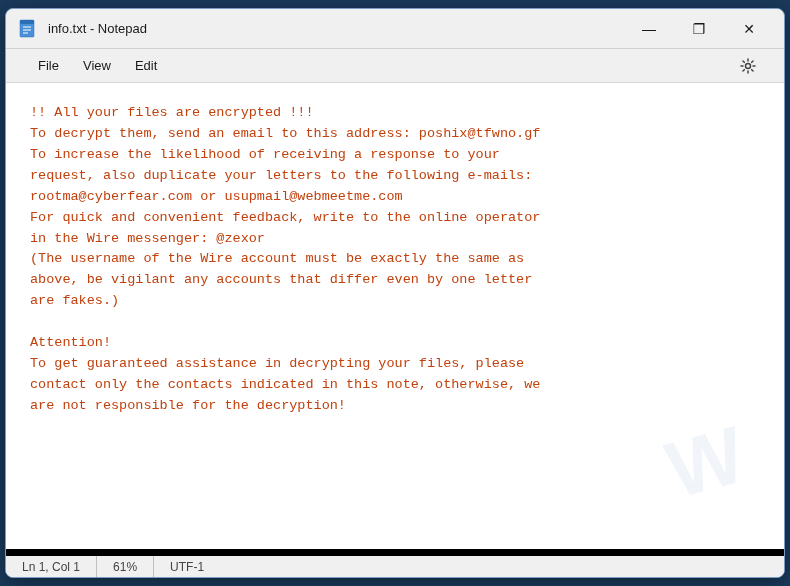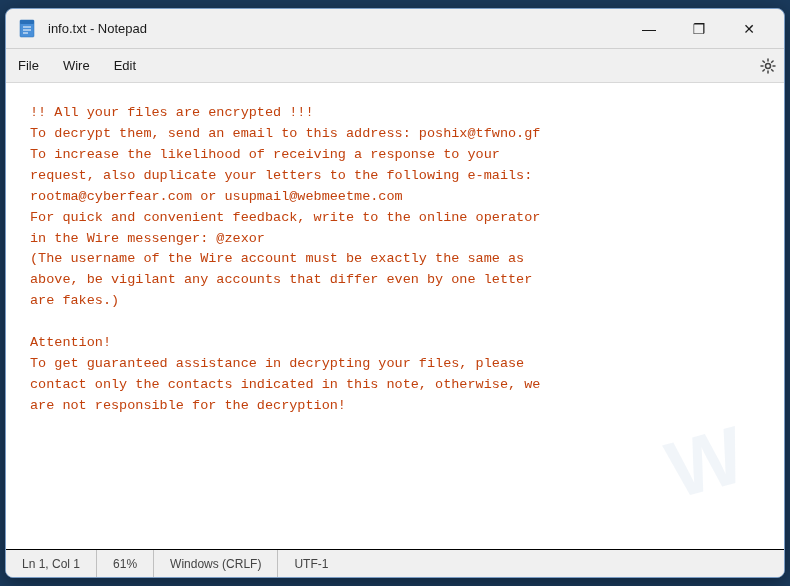--- a/index.html
+++ b/index.html
@@ -73,21 +73,21 @@
       font-size: 14px;
       color: #1a1a1a;
       border-radius: 4px;
     }
 
     .menubar {
       background: #f0f0f0;
       height: 34px;
       display: flex;
       align-items: center;
-      padding: 0 0;
+      padding: 0 20px;
       border-bottom: 1px solid #d8d8d8;
     }
 
     .menu-item {
       padding: 4px 12px;
       font-size: 13px;
       color: #1a1a1a;
       cursor: pointer;
       border-radius: 4px;
     }
@@ -132,21 +132,21 @@
       pointer-events: none;
       user-select: none;
       transform: rotate(-15deg);
     }
 
     .statusbar {
       background: #f0f0f0;
       height: 28px;
       display: flex;
       align-items: center;
-      border-top: 1px solid #000000;
+      border-top: 7px solid #000000;
       padding: 0 8px;
       font-size: 12px;
       color: #444;
       font-family: 'Segoe UI', Arial, sans-serif;
     }
 
     .status-section {
       padding: 0 16px;
       border-right: 1px solid #c0c0c0;
       height: 100%;
@@ -180,21 +180,21 @@
     <span class="titlebar-title">info.txt - Notepad</span>
     <div class="titlebar-buttons">
       <button class="titlebar-btn">—</button>
       <button class="titlebar-btn">❐</button>
       <button class="titlebar-btn close">✕</button>
     </div>
   </div>
 
   <div class="menubar">
     <div class="menu-item">File</div>
-    <div class="menu-item">Wire</div>
+    <div class="menu-item">View</div>
     <div class="menu-item">Edit</div>
     <div class="settings-icon">
       <svg width="16" height="16" viewBox="0 0 16 16" fill="none">
         <circle cx="8" cy="8" r="2.5" stroke="#444" stroke-width="1.5"></circle>
         <path d="M8 1v2M8 13v2M1 8h2M13 8h2M2.93 2.93l1.41 1.41M11.66 11.66l1.41 1.41M2.93 13.07l1.41-1.41M11.66 4.34l1.41-1.41" stroke="#444" stroke-width="1.5" stroke-linecap="round"></path>
       </svg>
     </div>
   </div>
 
   <div class="content-area">
@@ -212,17 +212,16 @@
 Attention!
 To get guaranteed assistance in decrypting your files, please
 contact only the contacts indicated in this note, otherwise, we
 are not responsible for the decryption!</pre>
     <div class="watermark">W</div>
   </div>
 
   <div class="statusbar">
     <div class="status-section">Ln 1, Col 1</div>
     <div class="status-section">61%</div>
-    <div class="status-section">Windows (CRLF)</div>
     <div class="status-section">UTF-1</div>
   </div>
 
 </div>
 
 </body></html>

